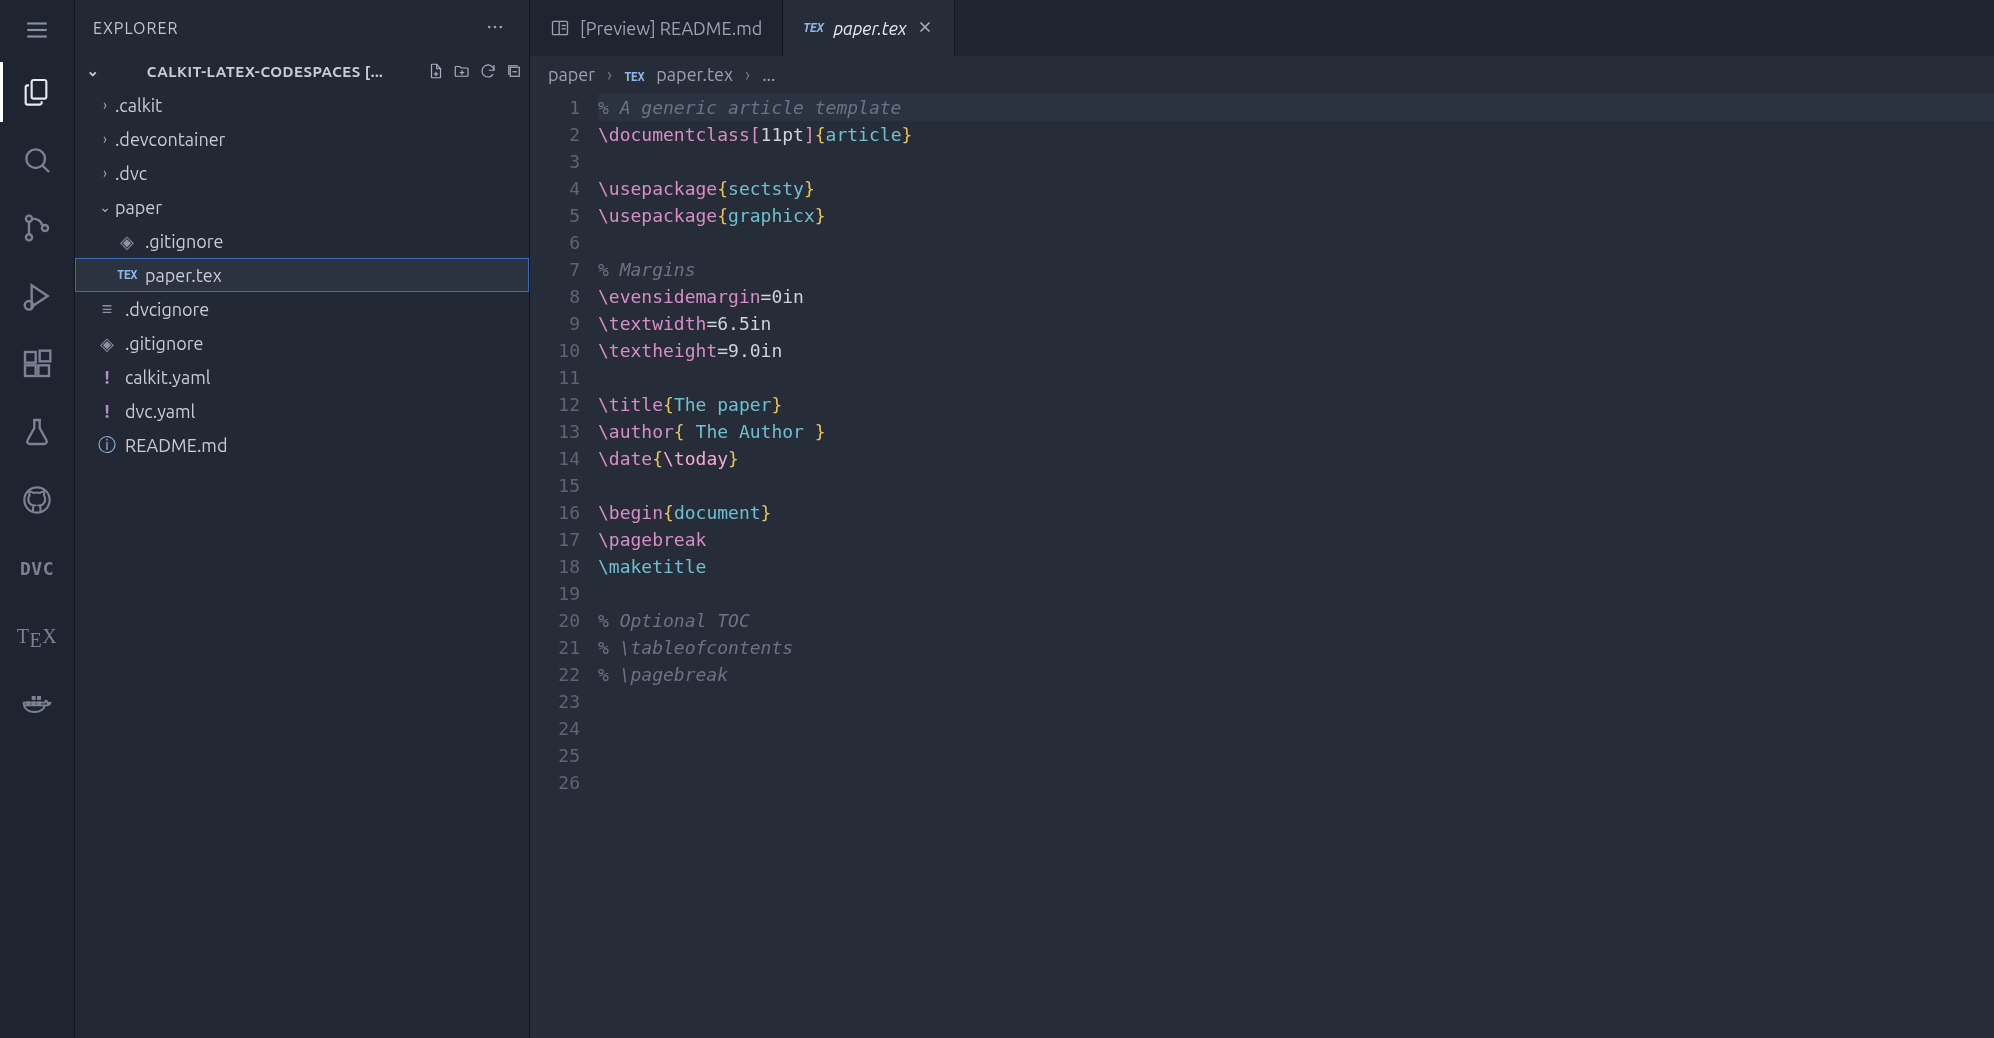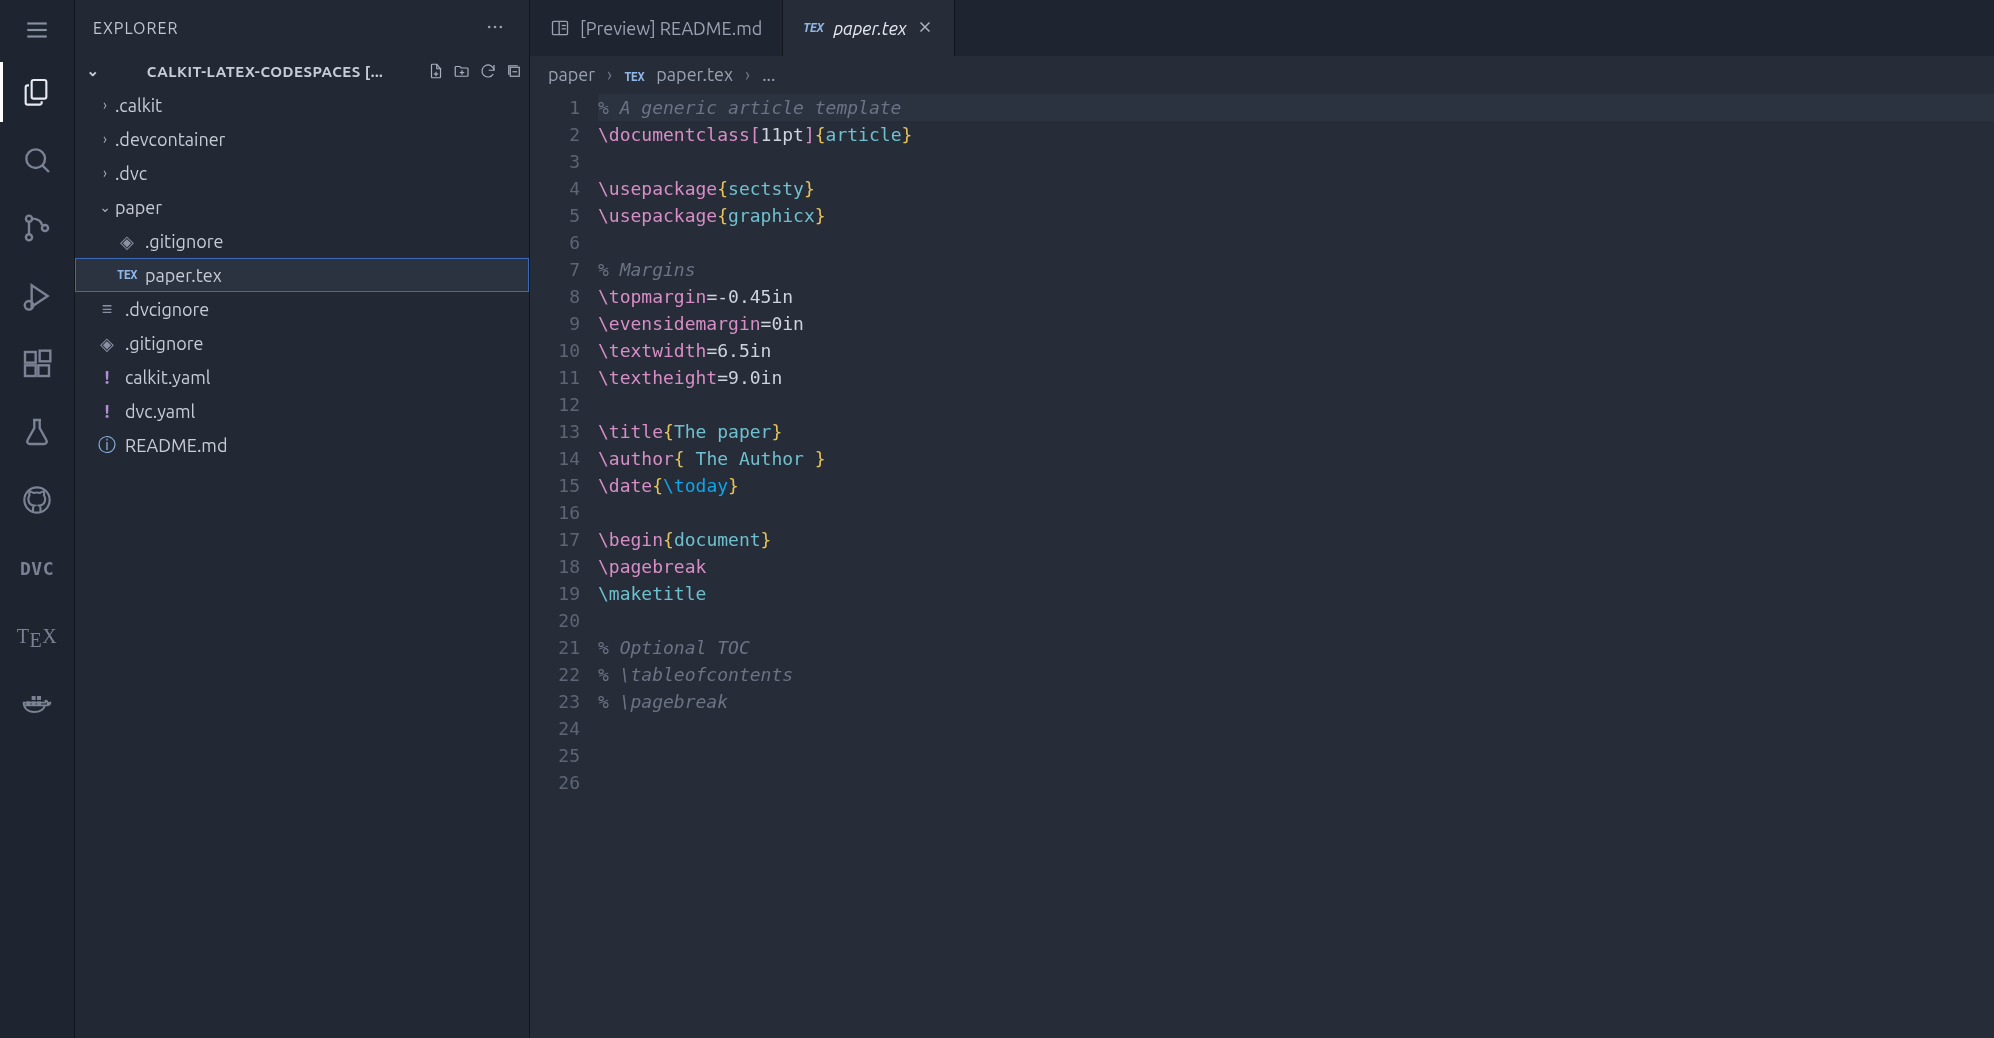--- a/index.html
+++ b/index.html
@@ -122,21 +122,21 @@
   .code { flex:1; padding-top:2px; }
   .code .line { height:27px; line-height:27px; white-space:pre; }
   .code .line.cl { background:#2b3240; }
   .c-comment { color:#6c7385; font-style:italic; }
   .c-cmd { color:#d88dc7; }
   .c-brk { color:#e6c25a; }
   .c-sqb { color:#d88dc7; }
   .c-arg { color:#6fc0cf; }
   .c-num { color:#cfd3dd; }
   .c-eq { color:#cfd3dd; }
-  .c-argpink { color:#0ea5e9; }
+  .c-argpink { color:#f9a8d4; }
 </style>
 </head>
 <body>
 
 <div class="root">
 
   <div class="activity-bar">
     <div class="menu-button">
       <svg viewBox="0 0 24 24" width="26" height="26" fill="none" stroke="currentColor" stroke-width="2">
           <line x1="3" y1="6" x2="21" y2="6"></line>
@@ -385,21 +385,20 @@
           <div>26</div>
         </div>
       <div class="code" id="code">
           <div class="line cl"><span class="c-comment">% A generic article template</span></div>
           <div class="line"><span class="c-cmd">\documentclass</span><span class="c-sqb">[</span><span class="c-num">11pt</span><span class="c-sqb">]</span><span class="c-brk">{</span><span class="c-arg">article</span><span class="c-brk">}</span></div>
           <div class="line">&nbsp;</div>
           <div class="line"><span class="c-cmd">\usepackage</span><span class="c-brk">{</span><span class="c-arg">sectsty</span><span class="c-brk">}</span></div>
           <div class="line"><span class="c-cmd">\usepackage</span><span class="c-brk">{</span><span class="c-arg">graphicx</span><span class="c-brk">}</span></div>
           <div class="line">&nbsp;</div>
           <div class="line"><span class="c-comment">% Margins</span></div>
-          <div class="line"><span class="c-cmd">\topmargin</span><span class="c-eq">=-0.45in</span></div>
           <div class="line"><span class="c-cmd">\evensidemargin</span><span class="c-eq">=0in</span></div>
           <div class="line"><span class="c-cmd">\textwidth</span><span class="c-eq">=6.5in</span></div>
           <div class="line"><span class="c-cmd">\textheight</span><span class="c-eq">=9.0in</span></div>
           <div class="line">&nbsp;</div>
           <div class="line"><span class="c-cmd">\title</span><span class="c-brk">{</span><span class="c-arg">The paper</span><span class="c-brk">}</span></div>
           <div class="line"><span class="c-cmd">\author</span><span class="c-brk">{</span><span class="c-arg"> The Author </span><span class="c-brk">}</span></div>
           <div class="line"><span class="c-cmd">\date</span><span class="c-brk">{</span><span class="c-argpink">\today</span><span class="c-brk">}</span></div>
           <div class="line">&nbsp;</div>
           <div class="line"><span class="c-cmd">\begin</span><span class="c-brk">{</span><span class="c-arg">document</span><span class="c-brk">}</span></div>
           <div class="line"><span class="c-cmd">\pagebreak</span></div>

